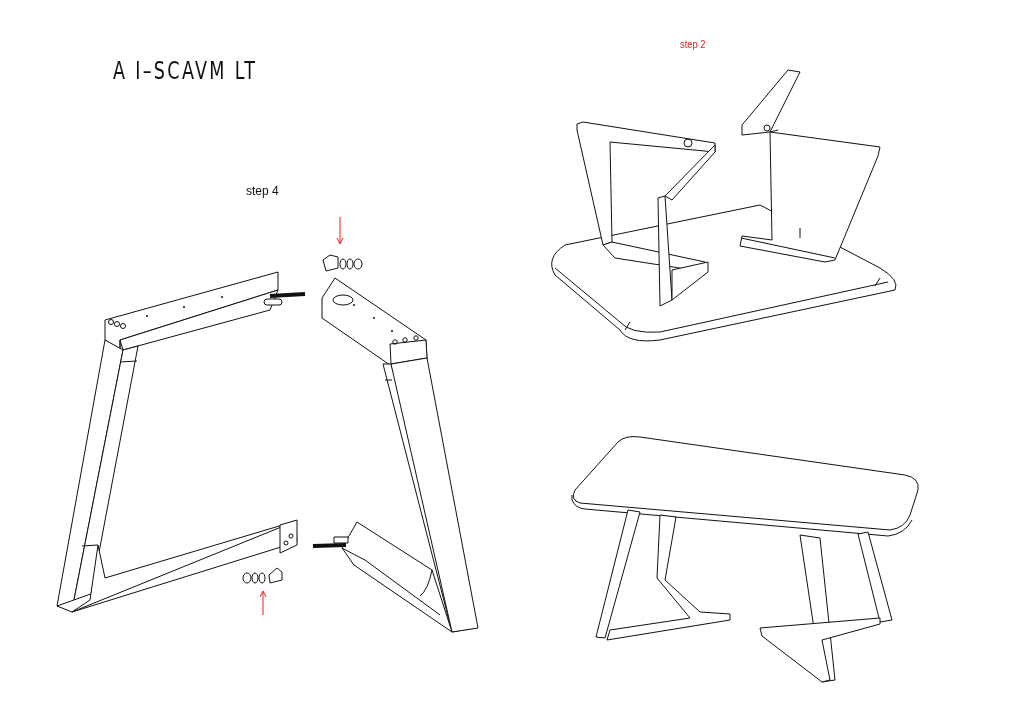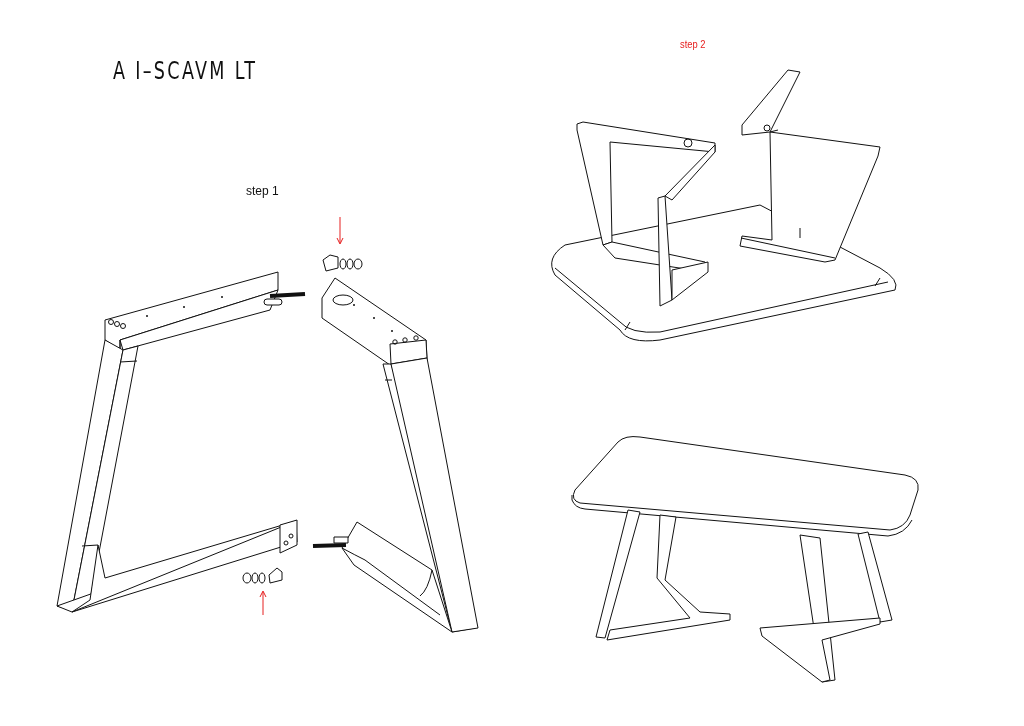--- a/index.html
+++ b/index.html
@@ -12,21 +12,21 @@
   svg.drawing { position: absolute; left: 0; top: 0; }
   .ln { fill: none; stroke: #111; stroke-width: 1; stroke-linejoin: round; }
   .fl { fill: #fff; stroke: #111; stroke-width: 1; stroke-linejoin: round; }
   .bolt { stroke: #111; stroke-width: 4; }
   .arrow { stroke: #e62020; stroke-width: 1; fill: none; }
 </style>
 </head>
 <body>
 
 <div class="title">A I–SCAVM LT</div>
-<div class="step-label step1">step 1</div>
+<div class="step-label step1">step 4</div>
 <div class="step-label step2">step 2</div>
 <div class="qty">x 12</div>
 
 <svg class="drawing" width="1024" height="726" viewBox="0 0 1024 726">
 
   <g>
 
     <polygon class="fl" points="105,320 278,272 278,290 120,340 120,350 105,340"></polygon>
     <polygon class="fl" points="120,340 278,290 270,310 123,350"></polygon>
     <line class="ln" x1="120" y1="340" x2="120" y2="350"></line>

